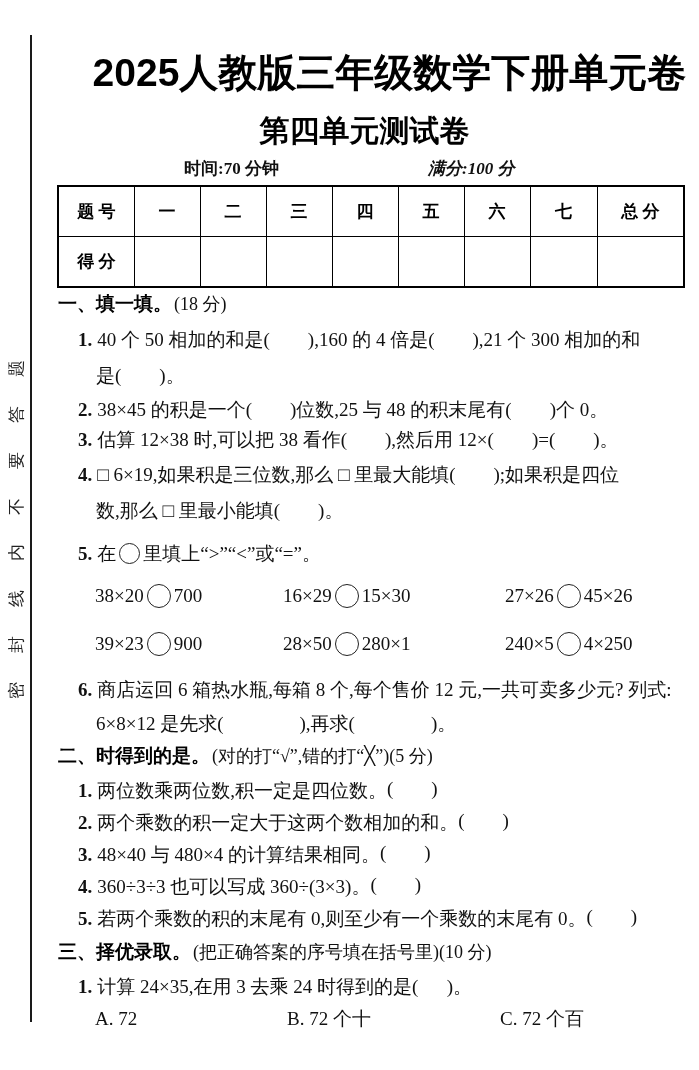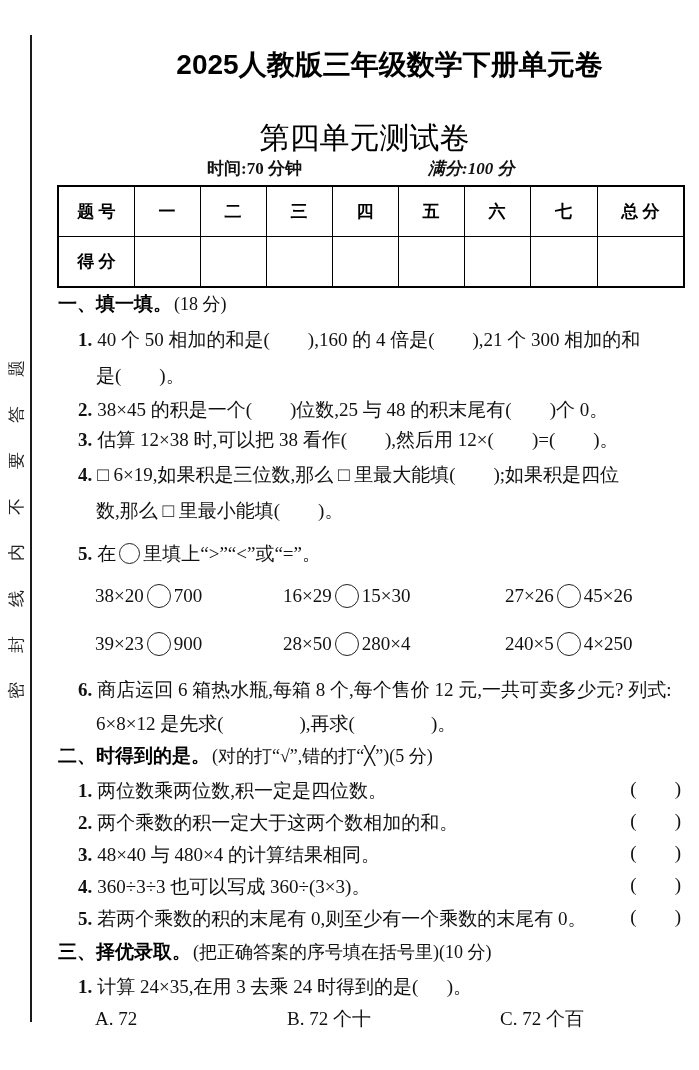--- a/index.html
+++ b/index.html
@@ -12,29 +12,29 @@
   .seal-line{position:absolute;left:30px;top:35px;width:2px;height:987px;background:#1a1a1a;}
   .seal-text{
     position:absolute;left:16px;top:515px;
     transform:translate(-50%,-50%) rotate(-90deg);
     white-space:nowrap;font-size:17px;letter-spacing:29px;color:#222;
   }
   
   .title{
     position:absolute;left:80px;right:0;top:46px;margin:0;text-align:center;
     font-family:"Liberation Sans","DejaVu Sans",sans-serif;
-    font-weight:900;font-size:28px;letter-spacing:0px;color:#000;
+    font-weight:900;font-size:39px;letter-spacing:0px;color:#000;
   }
   .subtitle{
-    position:absolute;left:30px;right:0;top:102px;margin:16px;text-align:center;
+    position:absolute;left:30px;right:0;top:102px;margin:9px;text-align:center;
     font-family:"Liberation Sans","DejaVu Sans",sans-serif;
-    font-weight:400;font-size:30px;color:#000;
+    font-weight:700;font-size:30px;color:#000;
   }
   .meta{position:absolute;top:157px;font-size:17px;font-weight:bold;white-space:pre;}
-  .meta.time{left:207px;}
+  .meta.time{left:184px;}
   .meta.full{left:428px;font-style:italic;}
   
   .score-table{
     position:absolute;left:57px;top:185px;width:626px;border-collapse:collapse;
     table-layout:fixed;font-size:17px;font-weight:bold;text-align:center;color:#000;
   }
   .score-table td,.score-table th{border:1.5px solid #000;height:33px;padding:8px;font-weight:bold;}
   .score-table{border:2px solid #000;}
   
   .line{position:absolute;font-size:19px;white-space:pre;line-height:1.25;}
@@ -45,21 +45,21 @@
   }
   .sec-score{font-size:18px;margin-left:2px;}
   
   .cmp{position:absolute;font-size:19px;white-space:pre;}
   .circle{
     display:inline-block;width:22px;height:22px;border:1.7px solid #222;
     border-radius:50%;margin:0 3px;vertical-align:-6px;background:#fff;
   }
   .circle.small{width:19px;height:19px;vertical-align:-4px;}
   
-  .tf-item{position:absolute;left:78px;right:18px;display:flex;justify-content:space-between;font-size:19px;white-space:pre;}
+  .tf-item{position:absolute;left:78px;right:18px;display:flex;font-size:19px;white-space:pre;}
   .tf-bracket{white-space:pre;}
 </style>
 </head>
 <body>
 
 <div class="page">
 
   <div class="seal-line"></div>
   <div class="seal-text">密封线内不要答题</div>
 
@@ -118,21 +118,21 @@
 
   <div class="line" style="left:78px;top:463px"><span class="qnum">4.</span><span>□ 6×19,如果积是三位数,那么 □ 里最大能填(        );如果积是四位</span></div>
   <div class="line" style="left:96px;top:499px"><span>数,那么 □ 里最小能填(        )。</span></div>
 
   <div class="line" style="left:78px;top:542px"><span class="qnum">5.</span><span>在</span><span class="circle small"></span><span>里填上“&gt;”“&lt;”或“=”。</span></div>
 
   <div class="cmp" style="left:95px;top:584px"><span>38×20</span><span class="circle"></span><span>700</span></div>
   <div class="cmp" style="left:283px;top:584px"><span>16×29</span><span class="circle"></span><span>15×30</span></div>
   <div class="cmp" style="left:505px;top:584px"><span>27×26</span><span class="circle"></span><span>45×26</span></div>
   <div class="cmp" style="left:95px;top:632px"><span>39×23</span><span class="circle"></span><span>900</span></div>
-  <div class="cmp" style="left:283px;top:632px"><span>28×50</span><span class="circle"></span><span>280×4</span></div>
+  <div class="cmp" style="left:283px;top:632px"><span>28×50</span><span class="circle"></span><span>280×1</span></div>
   <div class="cmp" style="left:505px;top:632px"><span>240×5</span><span class="circle"></span><span>4×250</span></div>
 
   <div class="line" style="left:78px;top:678px"><span class="qnum">6.</span><span>商店运回 6 箱热水瓶,每箱 8 个,每个售价 12 元,一共可卖多少元? 列式:</span></div>
   <div class="line" style="left:96px;top:712px"><span>6×8×12 是先求(                ),再求(                )。</span></div>
 
   <div class="line" style="left:58px;top:744px"><span class="sec-title">二、时得到的是。</span><span class="sec-score">(对的打“√”,错的打“╳”)(5 分)</span></div>
 
   <div class="tf-item" style="top:778px"><span><span class="qnum">1.</span><span>两位数乘两位数,积一定是四位数。</span></span><span class="tf-bracket">(        )</span></div>
   <div class="tf-item" style="top:810px"><span><span class="qnum">2.</span><span>两个乘数的积一定大于这两个数相加的和。</span></span><span class="tf-bracket">(        )</span></div>
   <div class="tf-item" style="top:842px"><span><span class="qnum">3.</span><span>48×40 与 480×4 的计算结果相同。</span></span><span class="tf-bracket">(        )</span></div>

